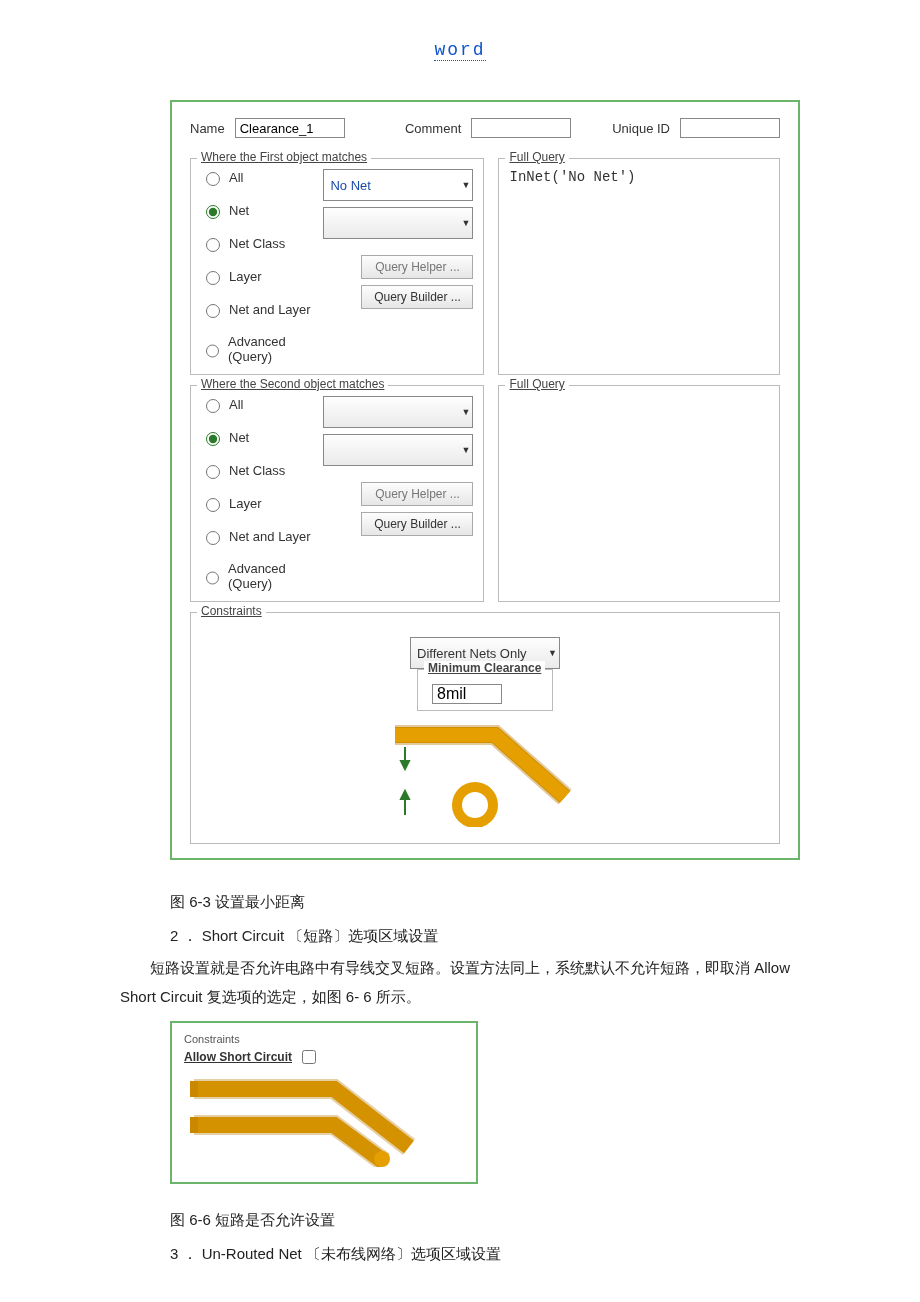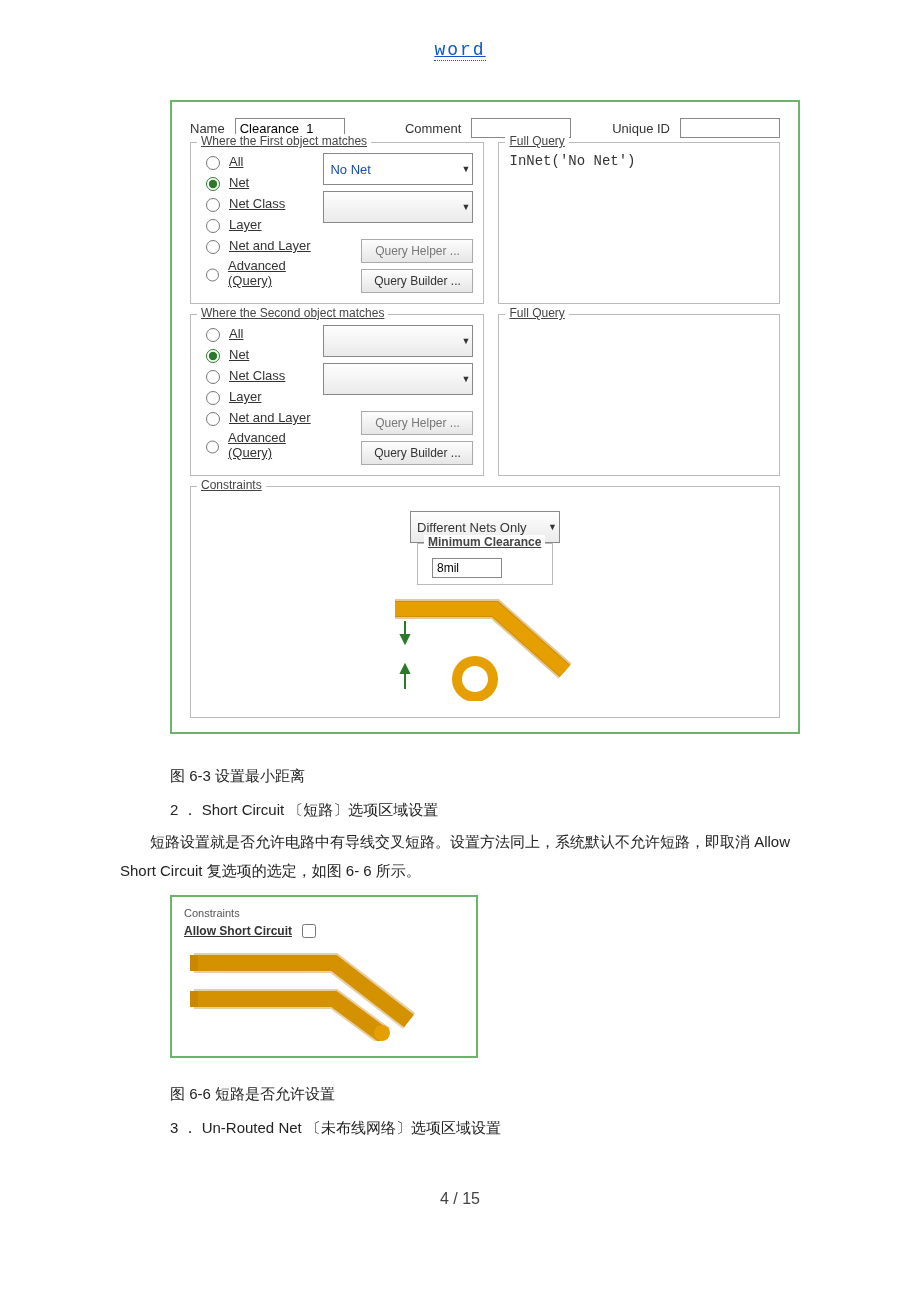--- a/index.html
+++ b/index.html
@@ -17,36 +17,35 @@
   .header-link {
     text-align: center;
     margin-bottom: 40px;
   }
   .header-link span {
     color: #1155cc;
     font-family: "Courier New", monospace;
     font-size: 18px;
     border-bottom: 1px dotted #1155cc;
     letter-spacing: 2px;
-    text-decoration: underline;
   }
   .figure-shell {
     border: 2px solid #6bb56b;
     background: #fff;
     padding: 16px 18px 14px 18px;
     margin: 0 60px 30px 110px;
     font-family: Tahoma, Arial, sans-serif;
     font-size: 13px;
     color: #333;
   }
   .top-row {
     display: flex;
     align-items: center;
     gap: 6px;
-    margin-bottom: 4px;
+    margin-bottom: 20px;
   }
   .lbl { margin-right: 4px; }
   input.text {
     border: 1px solid #888;
     height: 20px;
     padding: 0 4px;
     font-size: 13px;
     background: #fff;
     box-sizing: border-box;
   }
@@ -68,22 +67,21 @@
     left: 6px;
     background: #fff;
     padding: 0 4px;
     font-size: 12px;
     color: #444;
     text-decoration: underline;
   }
   .radio-col {
     display: flex;
     flex-direction: column;
-    gap: 4px;
-    text-decoration: underline;
+    gap: 16px;
   }
   .radio-line {
     display: flex;
     align-items: center;
     gap: 6px;
     font-size: 13px;
     color: #333;
   }
   input[type="radio"] {
     width: 14px; height: 14px;
@@ -148,21 +146,21 @@
   }
   .clearance-box .fset-legend {
     top: -9px;
     left: 6px;
   }
   .clearance-input {
     border:1px solid #888;
     height:18px;
     width:60px;
     padding:0 4px;
-    font-size:12px;
+    font-size:16px;
     background:#fff;
   }
   .diagram1 {
     margin-top: 6px;
   }
   .body-text {
     margin: 10px 60px 6px 110px;
     font-size: 15px;
     color: #222;
     line-height: 1.6;

